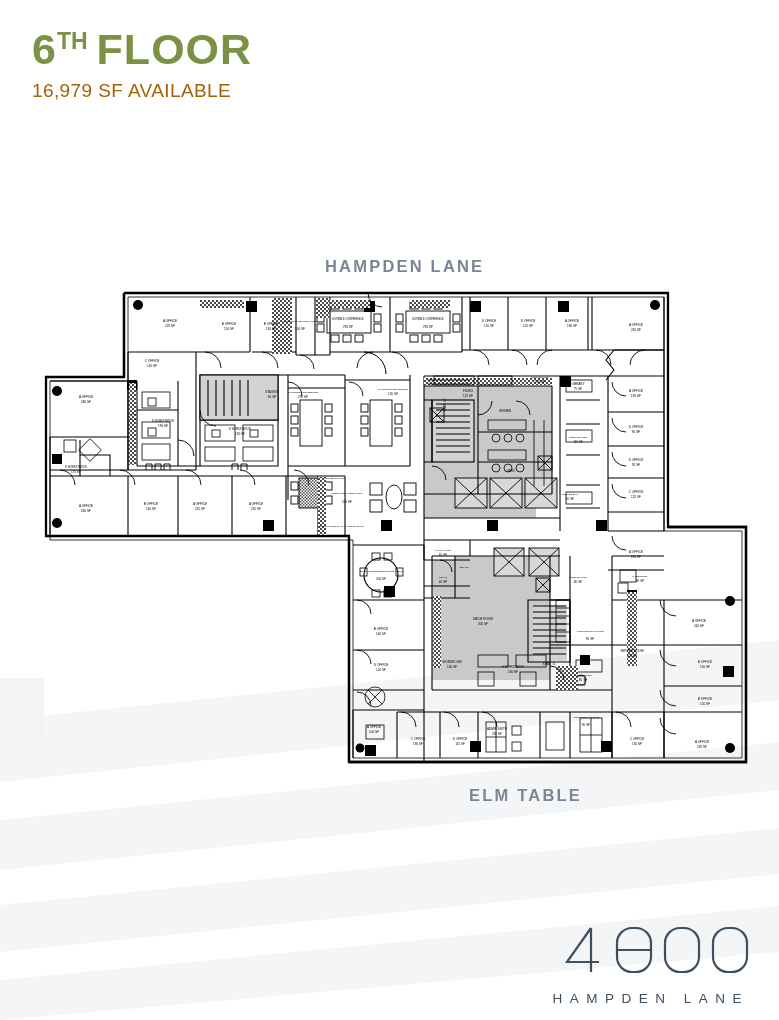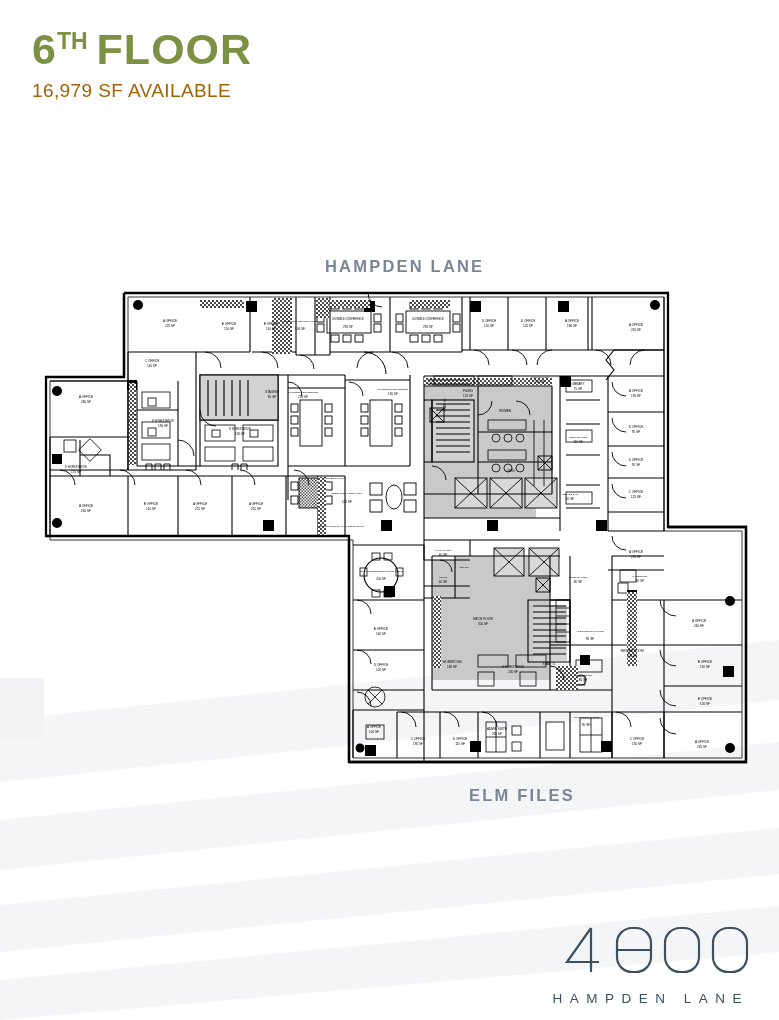--- a/index.html
+++ b/index.html
@@ -53,21 +53,21 @@
 </svg>
 
 <div class="hdr">
   <div class="hdr-floor">
     <span>6</span><span class="ord">TH</span><span class="word">FLOOR</span>
   </div>
   <div class="hdr-sf">16,979 SF AVAILABLE</div>
 </div>
 
 <div class="street" id="street-top">HAMPDEN LANE</div>
-<div class="street" id="street-bottom">ELM FILES</div>
+<div class="street" id="street-bottom">ELM TABLE</div>
 
 <div id="plan-wrap">
 <svg width="779" height="1020" viewBox="0 0 779 1020">
   <defs>
     <pattern id="hatch" width="4" height="4" patternUnits="userSpaceOnUse">
       <rect width="4" height="4" fill="#ffffff"></rect>
       <rect width="2" height="2" fill="#4a4a4a"></rect>
       <rect x="2" y="2" width="2" height="2" fill="#4a4a4a"></rect>
     </pattern>
     <pattern id="hatch2" width="3" height="3" patternUnits="userSpaceOnUse">

